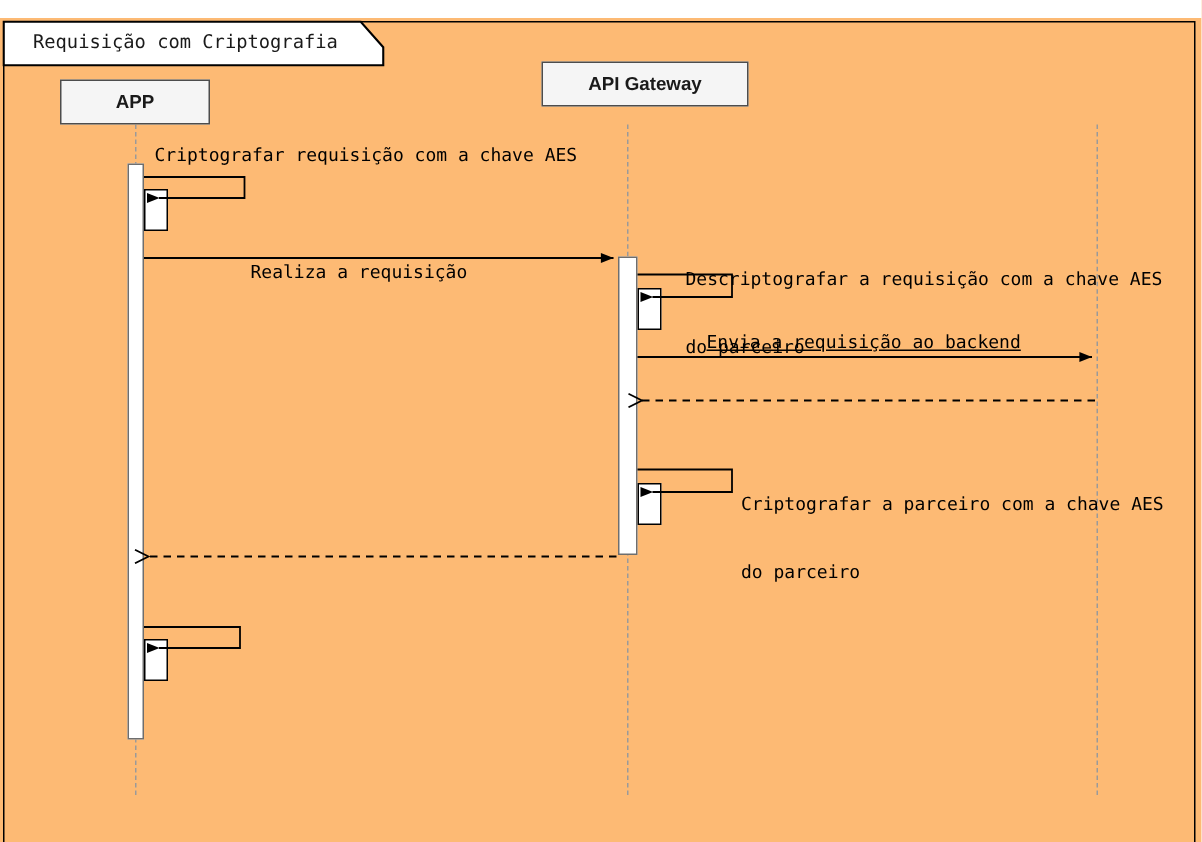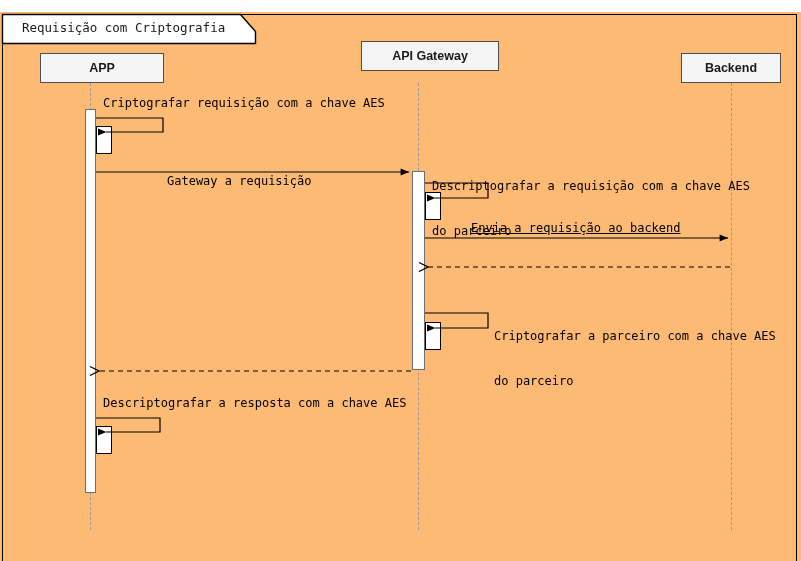--- a/index.html
+++ b/index.html
@@ -99,28 +99,25 @@
     <svg class="tab-svg" width="260" height="36">
       <path d="M 2.5 2.5 L 240.5 2.5 L 255.5 19.5 L 255.5 31.5 L 2.5 31.5 Z" fill="#ffffff" stroke="#000000" stroke-width="1.4"></path>
     </svg>
     <div class="frame-tab-label">Requisição com Criptografia</div>
   </div>
 
   <div class="lifeline" style="left:90px; top:71px; height:447px;"></div>
   <div class="lifeline" style="left:418px; top:71px; height:447px;"></div>
   <div class="lifeline" style="left:731px; top:71px; height:447px;"></div>
 
-  <div class="participant" style="left:40px; top:41px; width:124px;">
+  <div class="participant" style="left:40px; top:41px; width:100px;">
     <span>APP</span>
   </div>
   <div class="participant" style="left:361px; top:29px; width:138px;">
     <span>API Gateway</span>
-  </div>
-  <div class="participant" style="left:681px; top:41px; width:100px;">
-    <span>Backend</span>
   </div>
 
   <div class="activation" style="left:85px; top:97px; width:11px; height:384px;"></div>
   <div class="activation nested" style="left:96px; top:114px; width:16px; height:28px;"></div>
   <div class="activation nested" style="left:96px; top:414px; width:16px; height:28px;"></div>
 
   <div class="activation" style="left:412px; top:159px; width:13px; height:199px;"></div>
   <div class="activation nested" style="left:425px; top:180px; width:16px; height:28px;"></div>
   <div class="activation nested" style="left:425px; top:310px; width:16px; height:28px;"></div>
 
@@ -166,30 +163,29 @@
     </g>
 
     <g>
       <path d="M 96 406 L 160 406 L 160 420 L 106 420" fill="none" stroke="#000000" stroke-width="1.2" marker-end="url(#filled-left)"></path>
     </g>
   </svg>
 
   <div class="msg-label" style="left:103px; top:84px;">Criptografar requisição com a chave AES</div>
 
   <div class="msg-label" style="left:167px; top:132px; text-align:center;">
-    <div style="text-align:center;">Gateway a requisição</div>
+    <div style="text-align:center;">Realiza a requisição</div>
   </div>
 
-  <div class="msg-label" style="left:432px; top:137px;">
+  <div class="msg-label" style="left:457px; top:137px;">
     <div>Descriptografar a requisição com a chave AES</div>
     <div>do parceiro</div>
   </div>
 
   <div class="msg-label" style="left:471px; top:209px;text-decoration:underline;">Envia a requisição ao backend</div>
 
   <div class="msg-label" style="left:494px; top:287px;">
     <div>Criptografar a parceiro com a chave AES</div>
     <div>do parceiro</div>
   </div>
 
-  <div class="msg-label" style="left:103px; top:384px;">Descriptografar a resposta com a chave AES</div>
 
 </div>
 
 </body></html>

